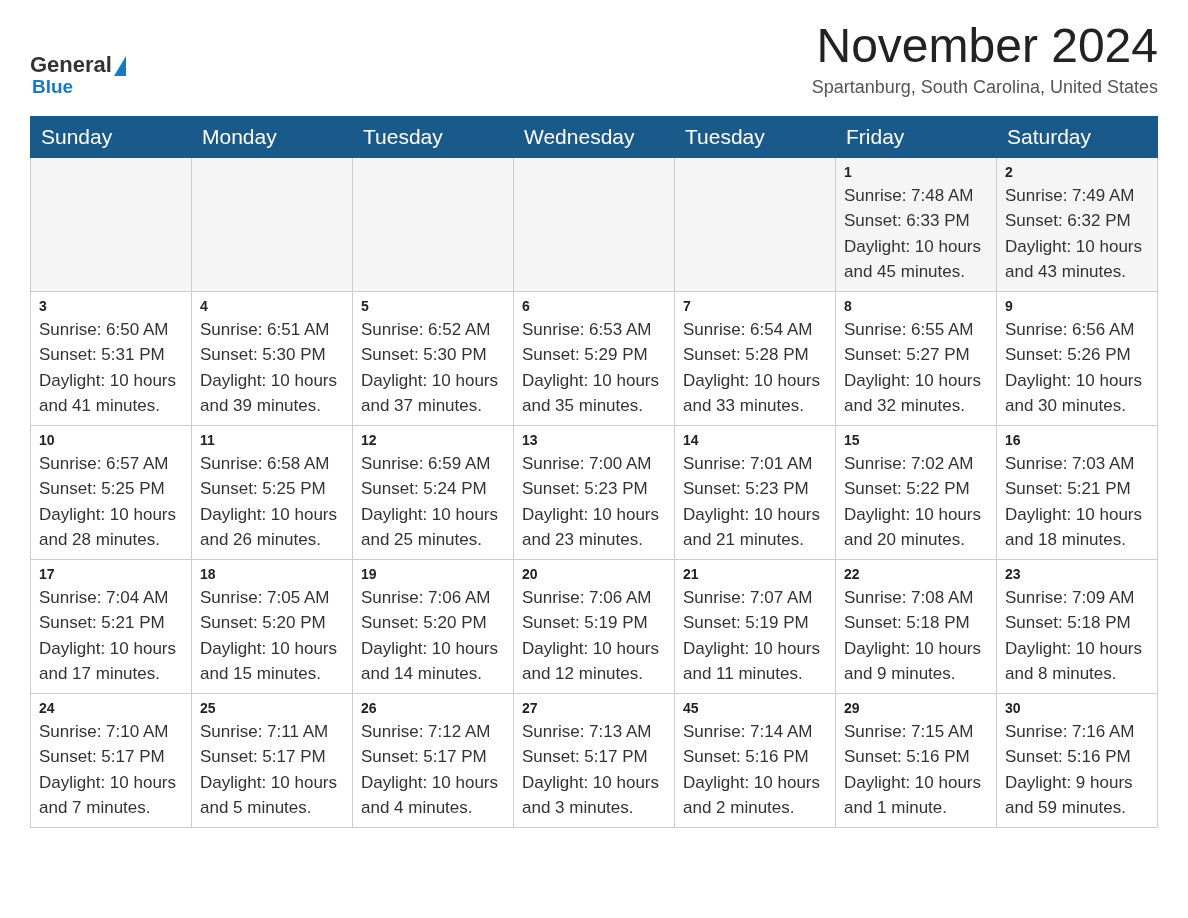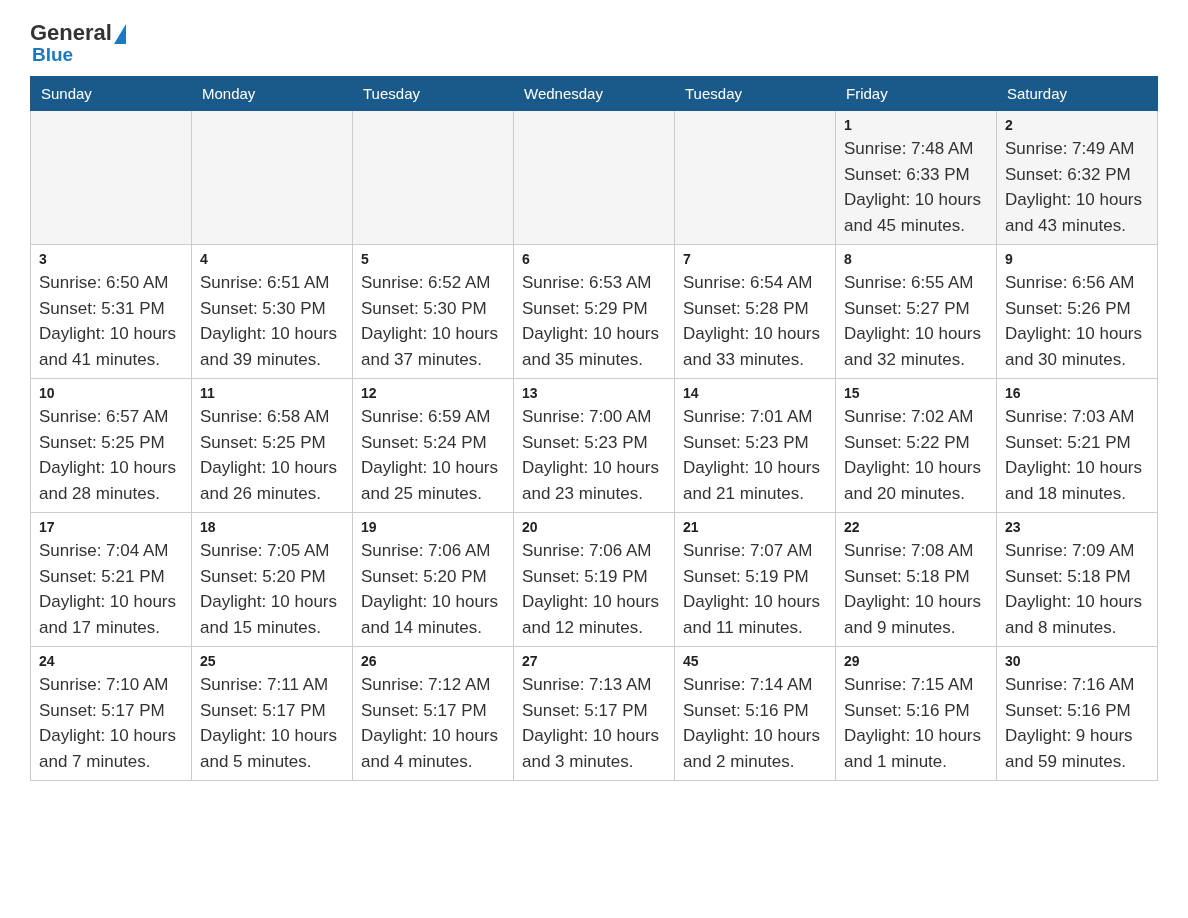--- a/index.html
+++ b/index.html
@@ -6,21 +6,21 @@
     body {
       font-family: Arial, sans-serif;
       background: #fff;
       padding: 20px 30px;
       color: #222;
     }
     .header-area {
       display: flex;
       justify-content: space-between;
       align-items: flex-end;
-      margin-bottom: 10px;
+      margin-bottom: 18px;
     }
     .logo {
       display: flex;
       flex-direction: column;
       align-items: flex-start;
     }
     .logo-top {
       display: flex;
       align-items: center;
     }
@@ -58,21 +58,21 @@
       color: #555;
       margin-top: 4px;
     }
     .calendar-table {
       width: 100%;
       border-collapse: collapse;
     }
     .calendar-table th {
       background-color: #1a5a8a;
       color: #fff;
-      font-size: 15px;
+      font-size: 21px;
       font-weight: normal;
       padding: 8px 10px;
       text-align: left;
       border: 1px solid #1a5a8a;
     }
     .calendar-table td {
       vertical-align: top;
       border: 1px solid #ccc;
       padding: 6px 8px;
       width: 14.28%;
@@ -104,20 +104,24 @@
 </head>
 <body>
 
 <div class="header-area">
   <div class="logo">
     <div class="logo-top">
       <span class="logo-general">General</span>
       <div class="logo-triangle"></div>
     </div>
     <span class="logo-blue">Blue</span>
+  </div>
+  <div class="title-area">
+    <div class="month-title">November 2024</div>
+    <div class="location">Spartanburg, South Carolina, United States</div>
   </div>
 </div>
 
 <table class="calendar-table">
   <thead>
     <tr>
     <th>Sunday</th>
         <th>Monday</th>
         <th>Tuesday</th>
         <th>Wednesday</th>

